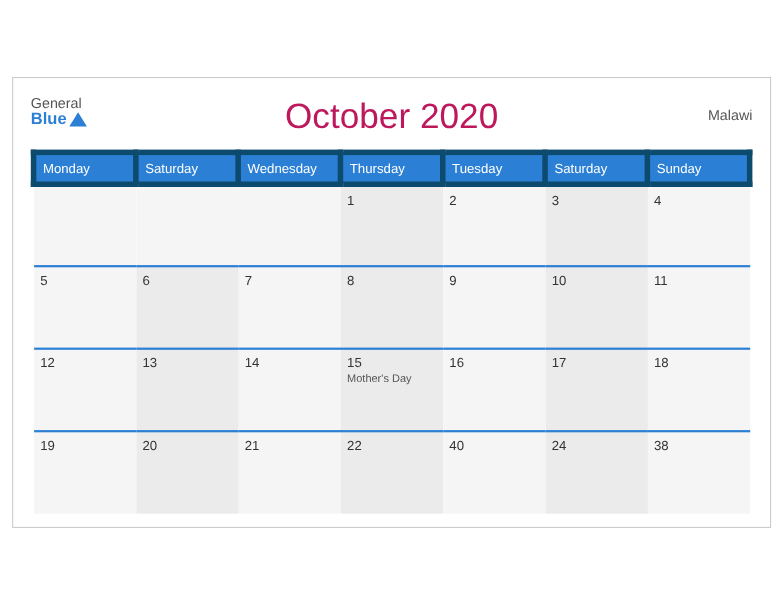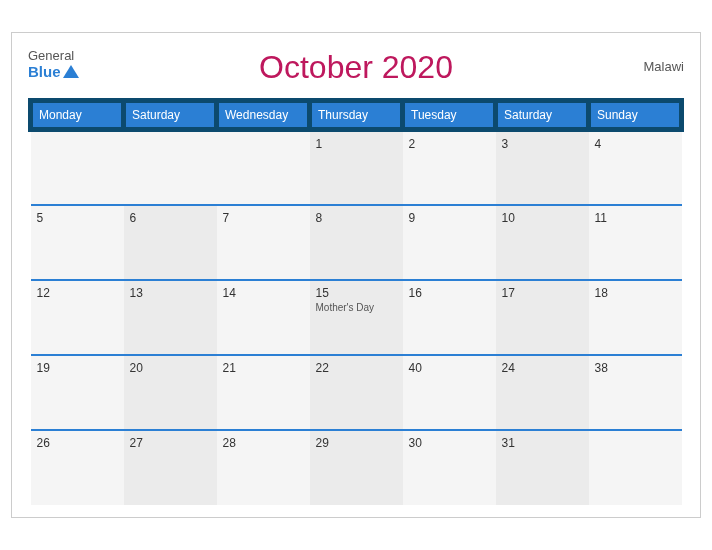--- a/index.html
+++ b/index.html
@@ -219,36 +219,15 @@
           <td>
             <span class="day-number">40</span>
           </td>
           <td>
             <span class="day-number">24</span>
           </td>
           <td>
             <span class="day-number">38</span>
           </td>
         </tr>
-        <tr>
-          <td>
-            <span class="day-number">26</span>
-          </td>
-          <td>
-            <span class="day-number">27</span>
-          </td>
-          <td>
-            <span class="day-number">28</span>
-          </td>
-          <td>
-            <span class="day-number">29</span>
-          </td>
-          <td>
-            <span class="day-number">30</span>
-          </td>
-          <td>
-            <span class="day-number">31</span>
-          </td>
-          <td class="empty-cell"></td>
-        </tr>
       </tbody>
   </table>
 </div>
 
 </body></html>

